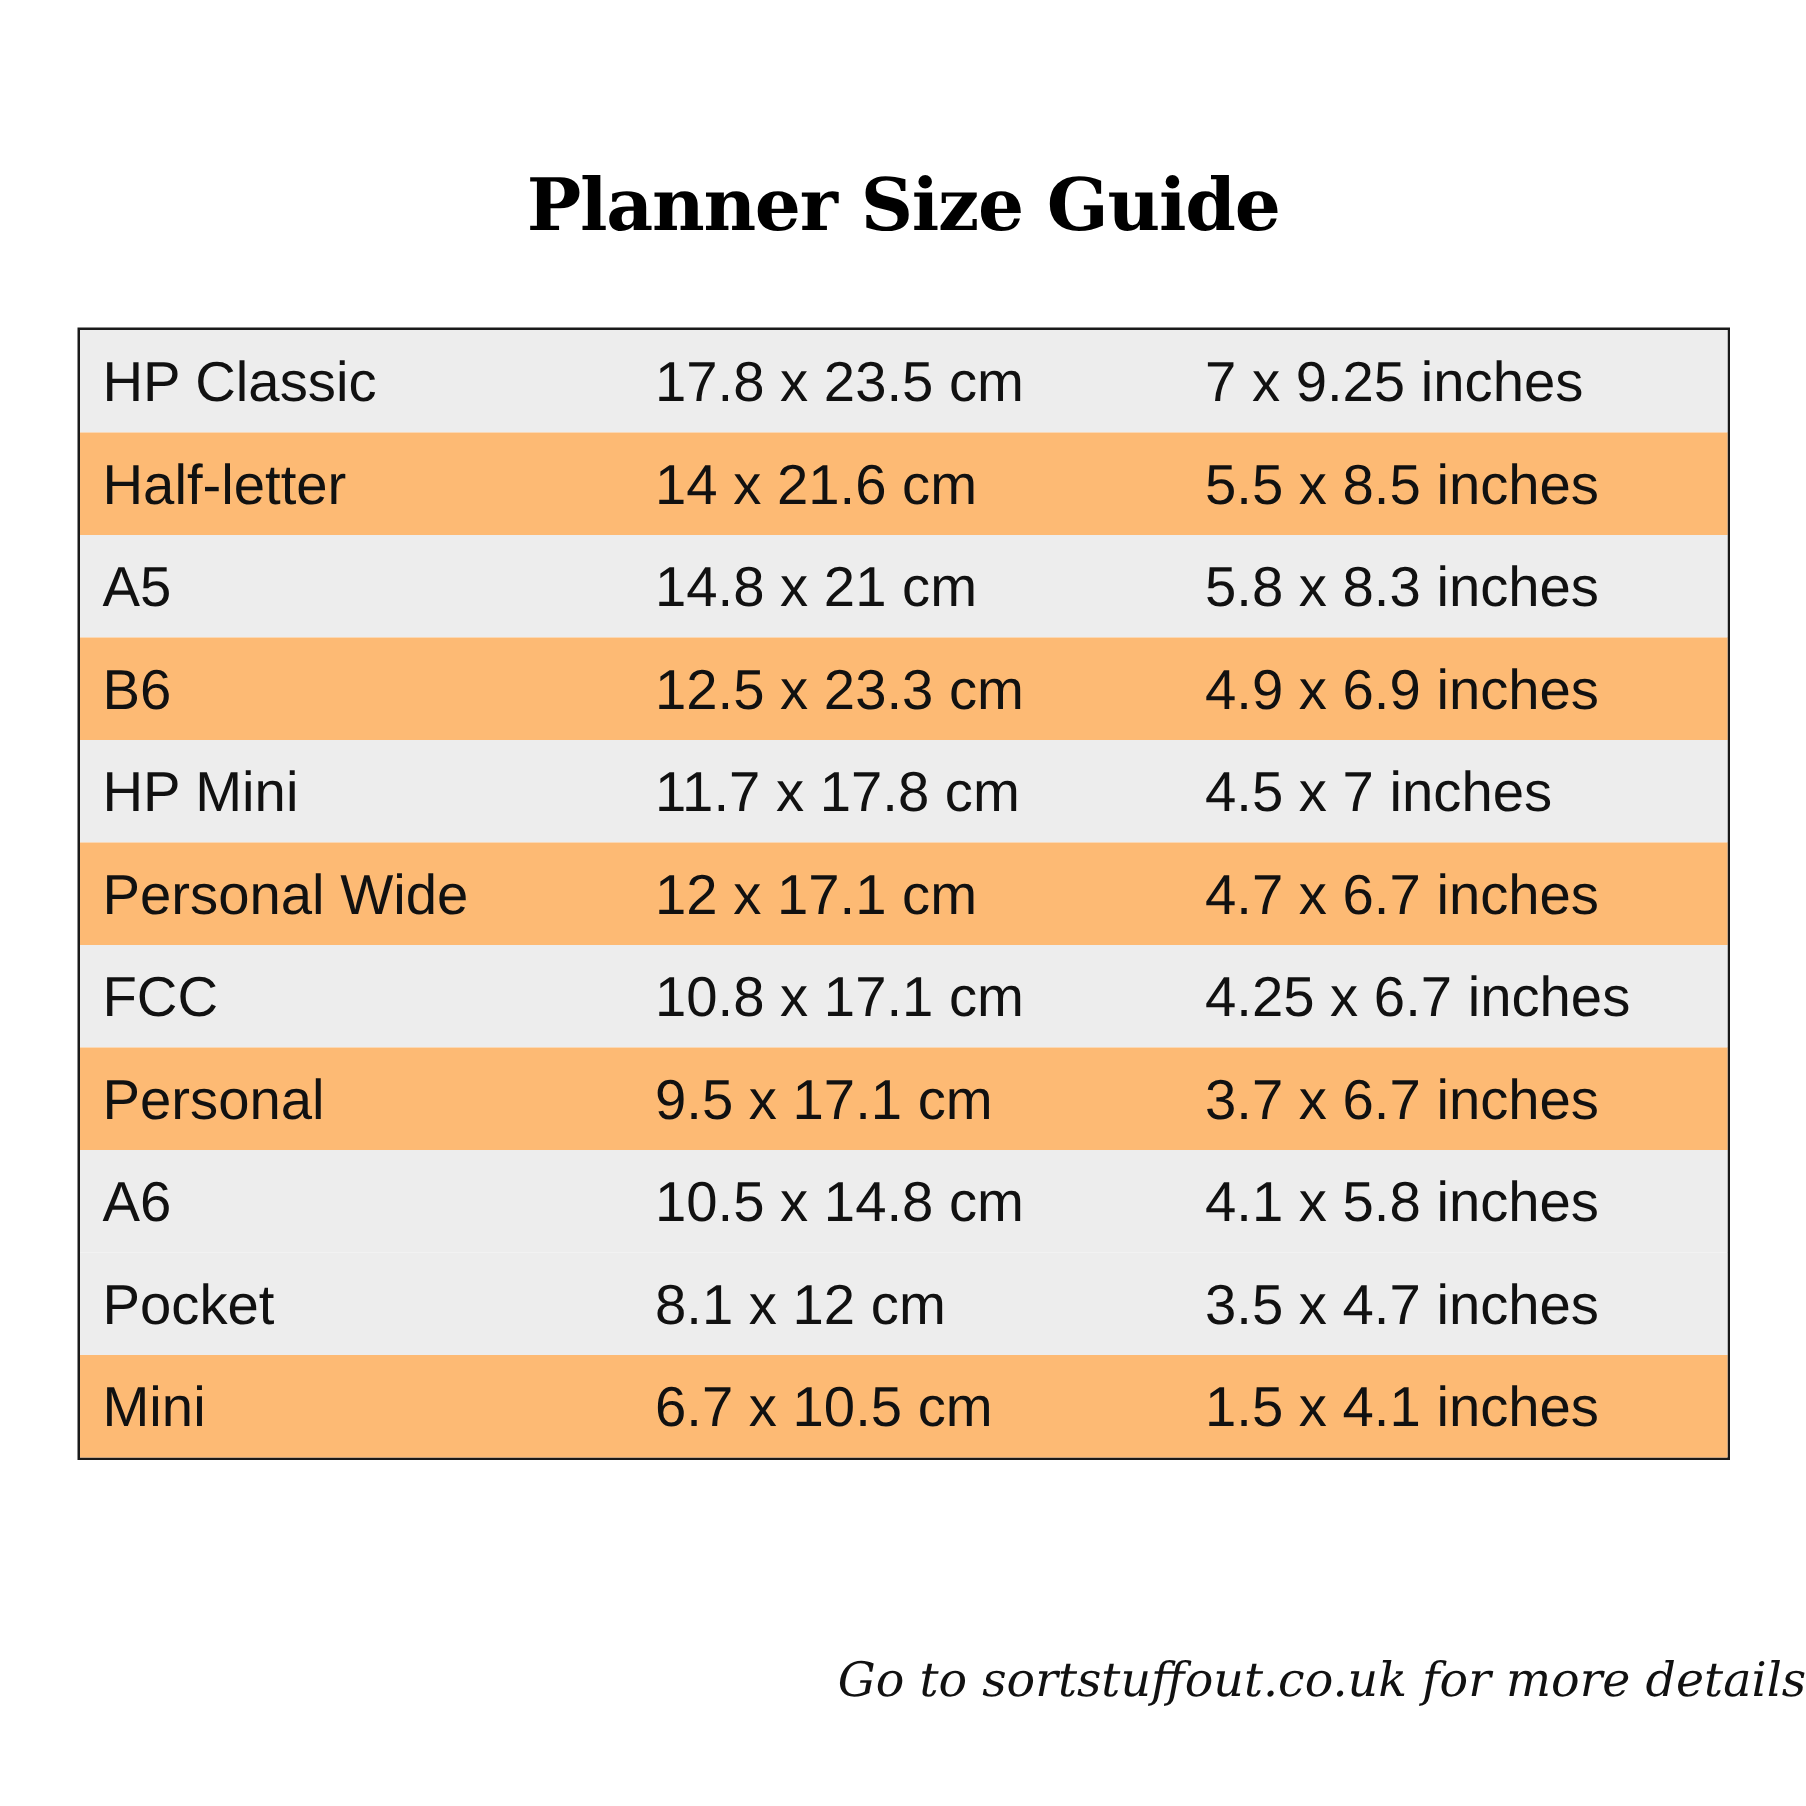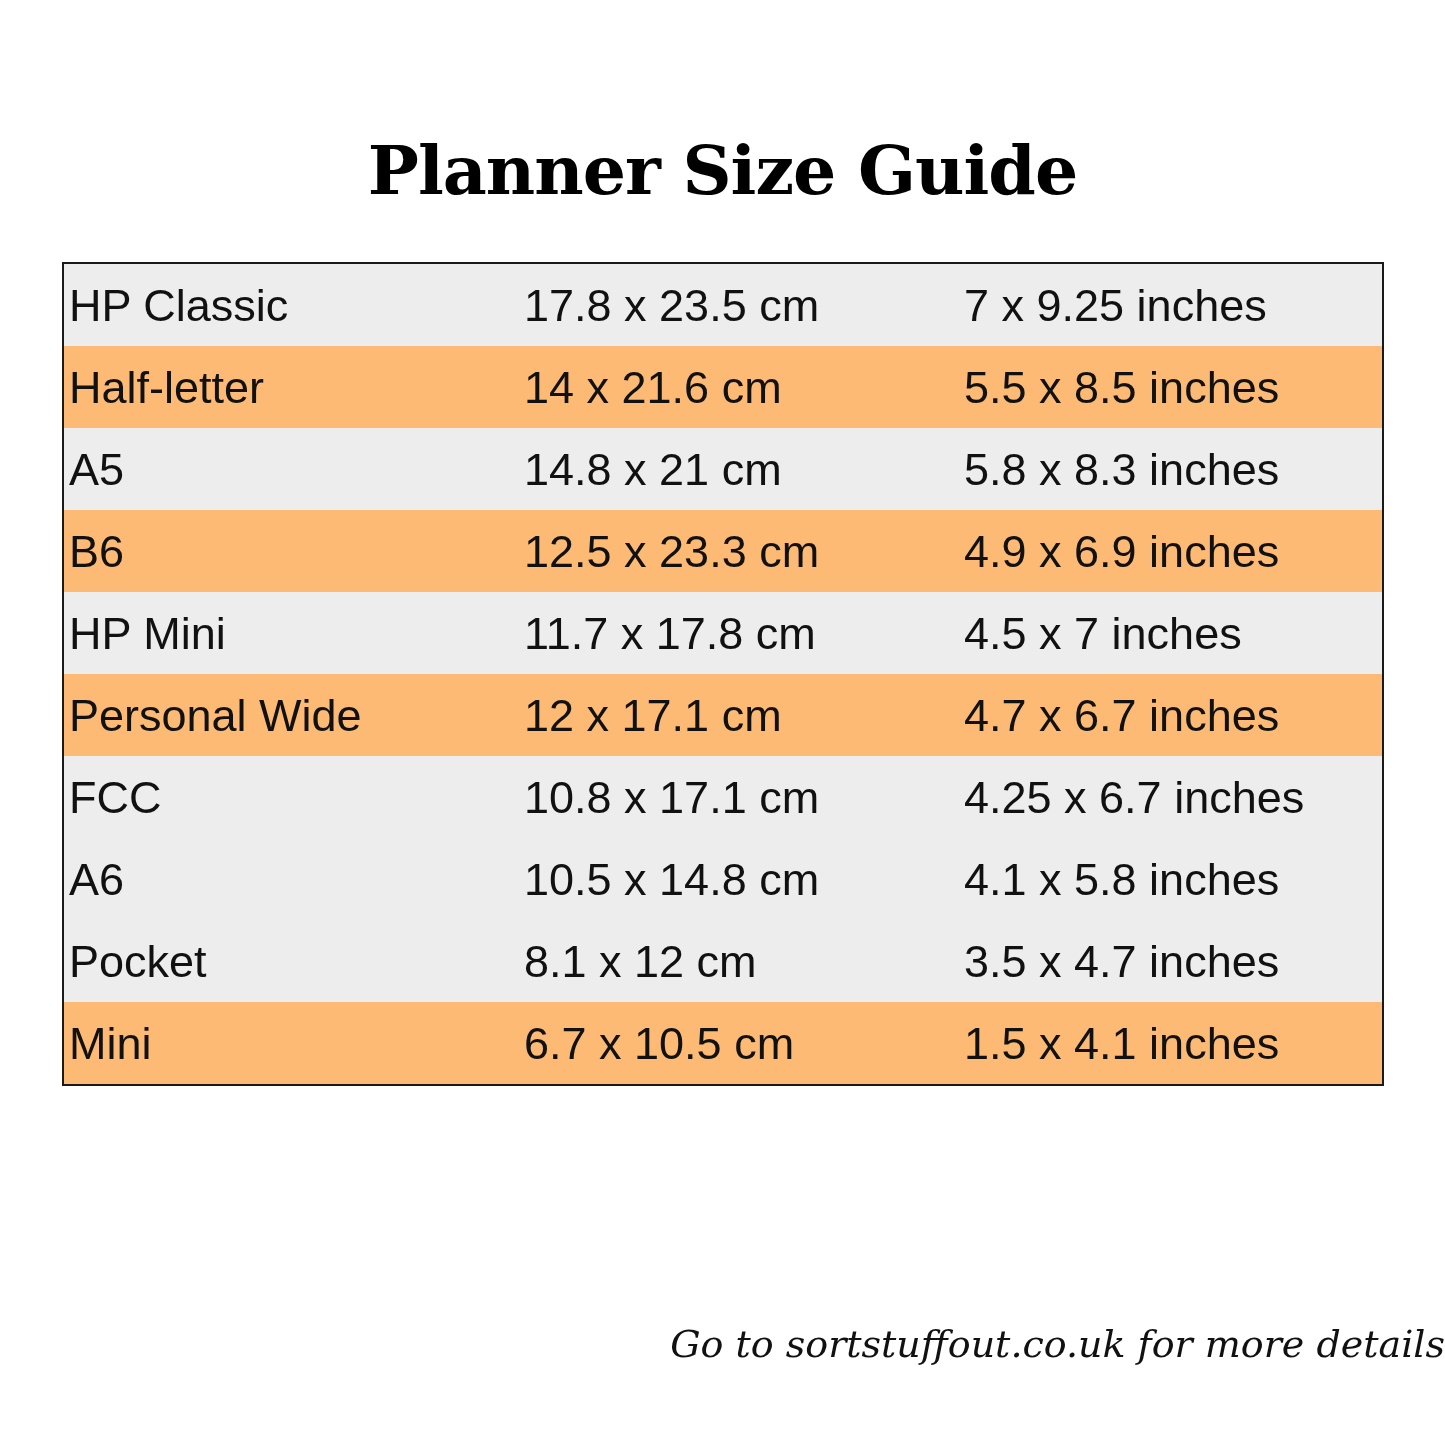--- a/index.html
+++ b/index.html
@@ -20,21 +20,21 @@
     box-sizing: border-box;
   }
   .title {
     position: absolute;
     top: 130px;
     left: 0;
     width: 1445px;
     text-align: center;
     font-family: "DejaVu Serif", serif;
     font-weight: bold;
-    font-size: 68px;
+    font-size: 58px;
     letter-spacing: -1px;
     color: #000000;
     white-space: nowrap;
   }
   .table-wrap {
     position: absolute;
     top: 262px;
     left: 62px;
     width: 1322px;
     border: 2px solid #1a1a1a;
@@ -55,21 +55,21 @@
   }
   .cell {
     font-size: 45px;
     color: #111111;
     line-height: 1;
     white-space: nowrap;
     overflow: hidden;
   }
   .c-name {
     width: 460px;
-    padding-left: 5px;
+    padding-left: 18px;
     box-sizing: border-box;
   }
   .c-cm {
     width: 440px;
     box-sizing: border-box;
   }
   .c-in {
     width: 418px;
     box-sizing: border-box;
   }
@@ -122,20 +122,25 @@
     <div class="row plain">
       <div class="cell c-name">Personal Wide</div>
       <div class="cell c-cm">12 x 17.1 cm</div>
       <div class="cell c-in">4.7 x 6.7 inches</div>
     </div>
     <div class="row shaded">
       <div class="cell c-name">FCC</div>
       <div class="cell c-cm">10.8 x 17.1 cm</div>
       <div class="cell c-in">4.25 x 6.7 inches</div>
     </div>
+    <div class="row plain">
+      <div class="cell c-name">Personal</div>
+      <div class="cell c-cm">9.5 x 17.1 cm</div>
+      <div class="cell c-in">3.7 x 6.7 inches</div>
+    </div>
     <div class="row shaded">
       <div class="cell c-name">A6</div>
       <div class="cell c-cm">10.5 x 14.8 cm</div>
       <div class="cell c-in">4.1 x 5.8 inches</div>
     </div>
     <div class="row shaded">
       <div class="cell c-name">Pocket</div>
       <div class="cell c-cm">8.1 x 12 cm</div>
       <div class="cell c-in">3.5 x 4.7 inches</div>
     </div>

